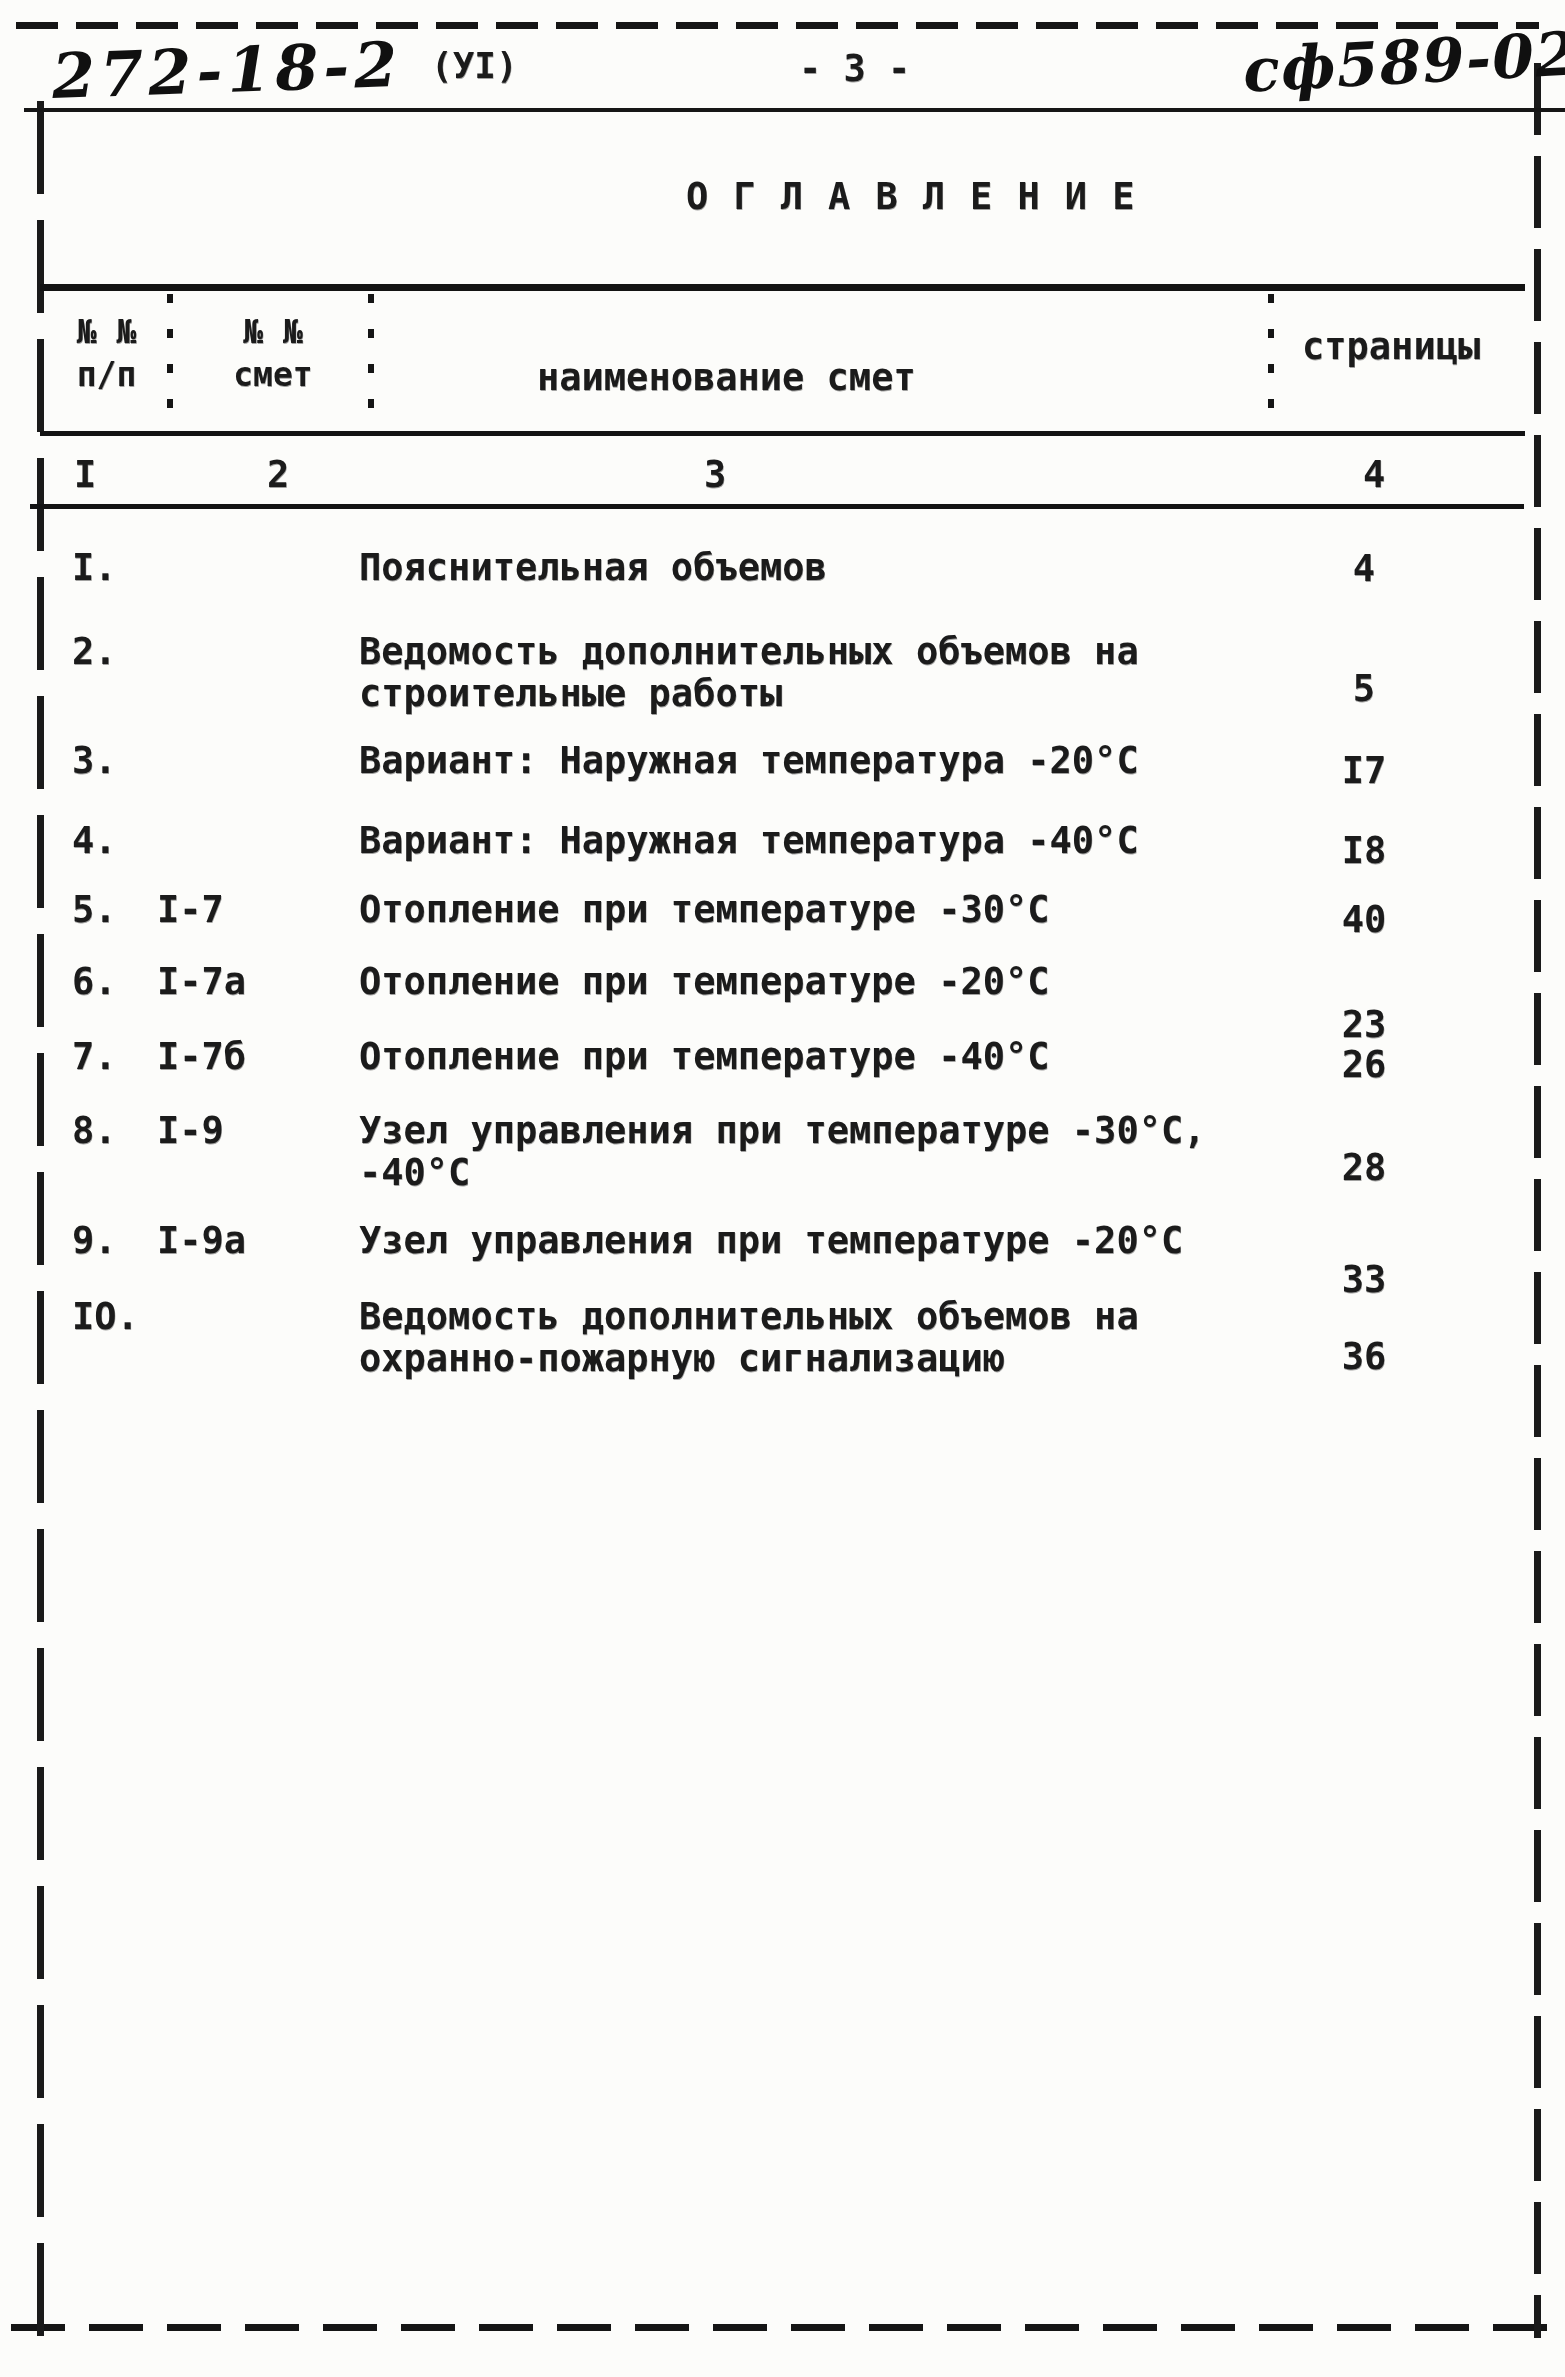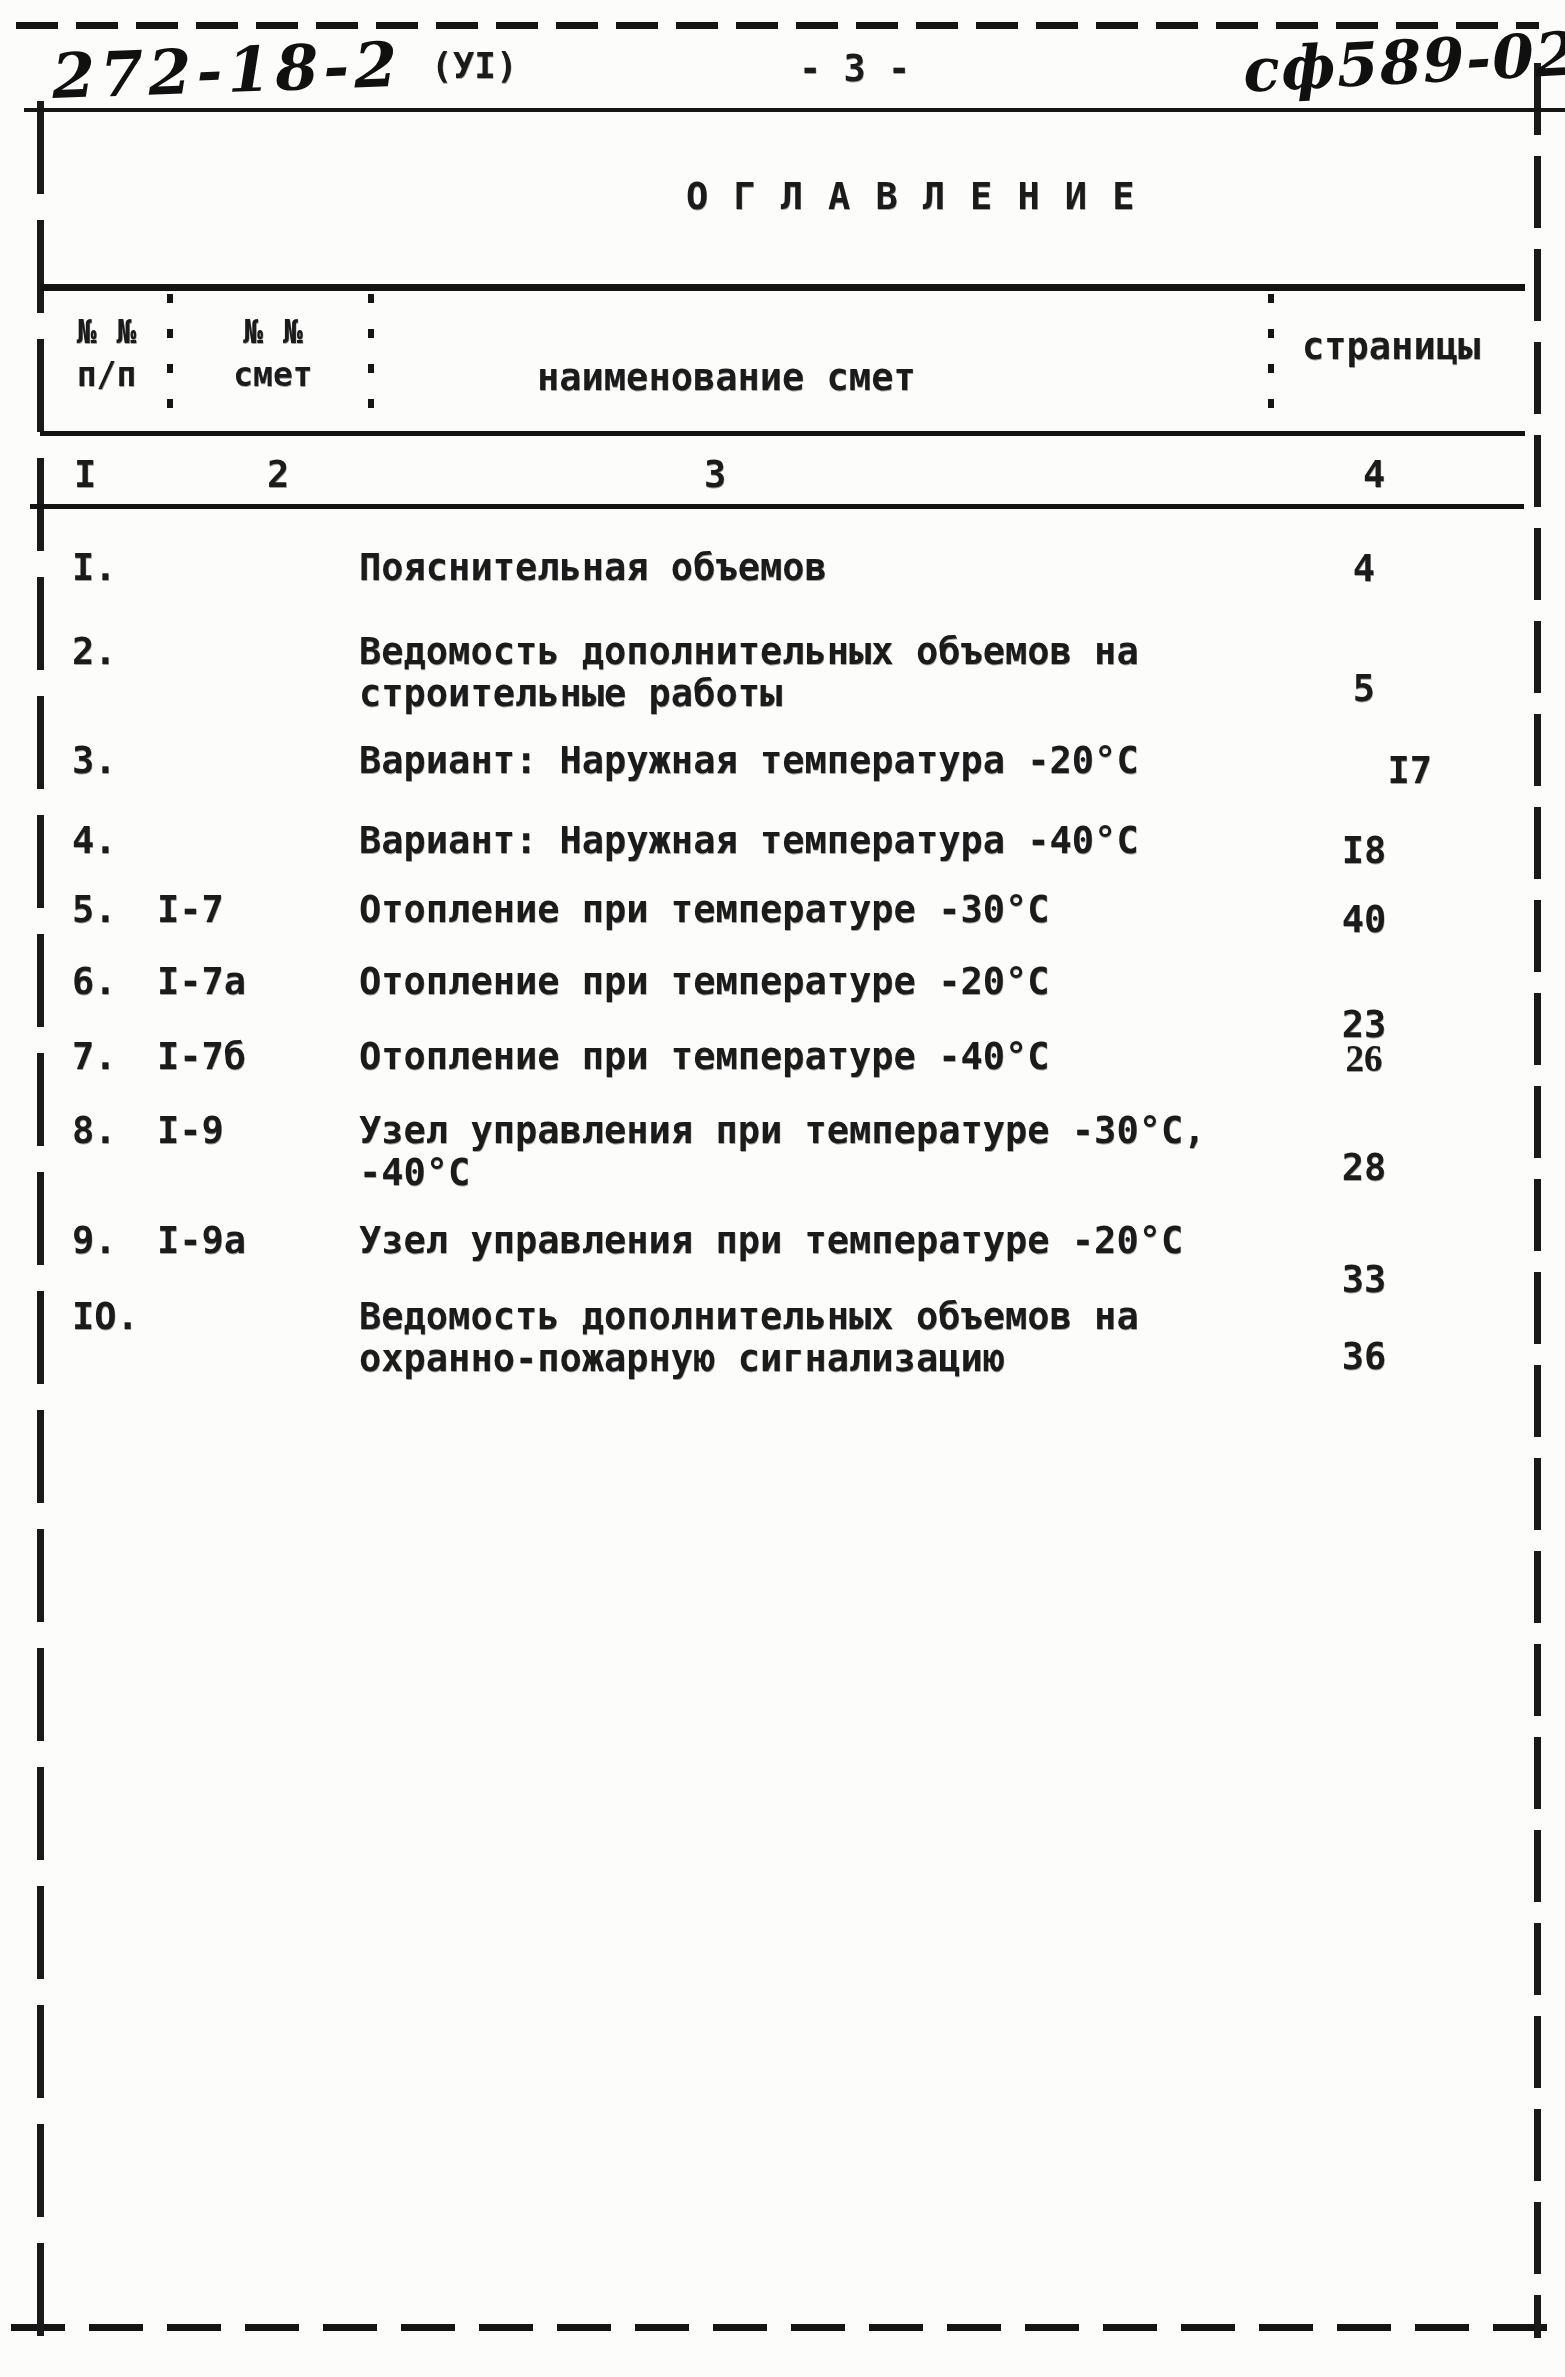--- a/index.html
+++ b/index.html
@@ -113,21 +113,21 @@
         <div>строительные работы</div>
       </div>
       <div class="c-page" style="top:37px;">5</div>
     </div>
 
     <div class="trow typed" style="top:740px;">
       <div class="c-num">3.</div>
       <div class="c-name">
         <div>Вариант: Наружная температура -20°С</div>
       </div>
-      <div class="c-page" style="top:10px;text-align:right;">I7</div>
+      <div class="c-page" style="top:10px;">I7</div>
     </div>
 
     <div class="trow typed" style="top:820px;">
       <div class="c-num">4.</div>
       <div class="c-name">
         <div>Вариант: Наружная температура -40°С</div>
       </div>
       <div class="c-page" style="top:10px;">I8</div>
     </div>
 
@@ -148,21 +148,21 @@
       </div>
       <div class="c-page" style="top:10px;margin-top:33px;">23</div>
     </div>
 
     <div class="trow typed" style="top:1036px;">
       <div class="c-num">7.</div>
       <div class="c-smeta">I-7б</div>
       <div class="c-name">
         <div>Отопление при температуре -40°С</div>
       </div>
-      <div class="c-page" style="top:2px;font-family:Liberation Serif, serif;">26</div>
+      <div class="c-page" style="top:8px;">26</div>
     </div>
 
     <div class="trow typed" style="top:1110px;">
       <div class="c-num">8.</div>
       <div class="c-smeta">I-9</div>
       <div class="c-name">
         <div>Узел управления при температуре -30°С,</div>
         <div>-40°С</div>
       </div>
       <div class="c-page" style="top:37px;">28</div>

